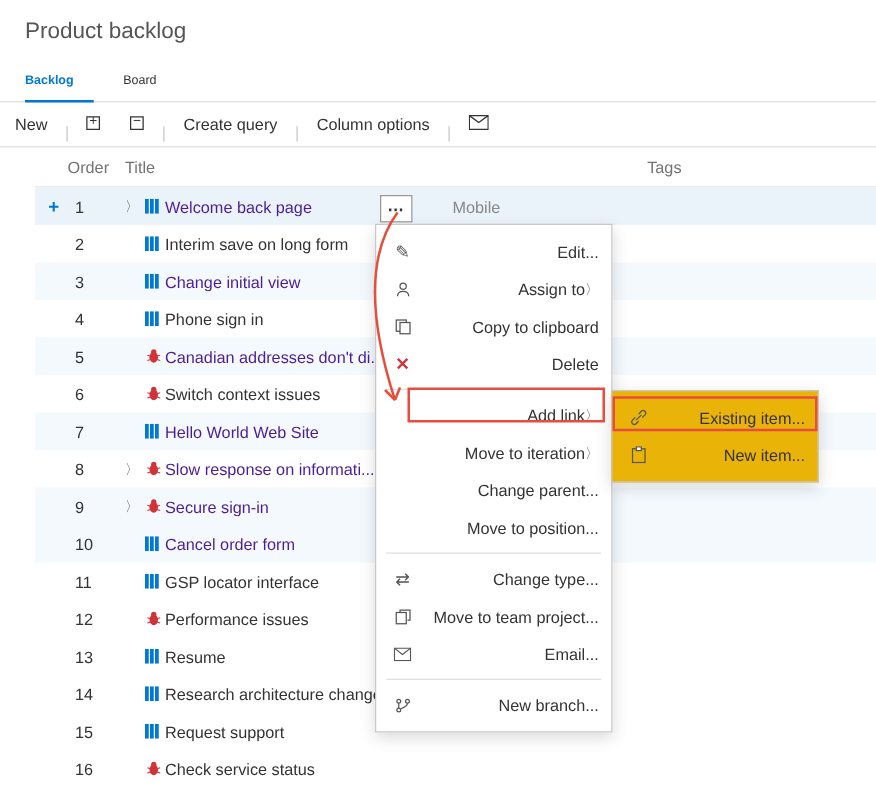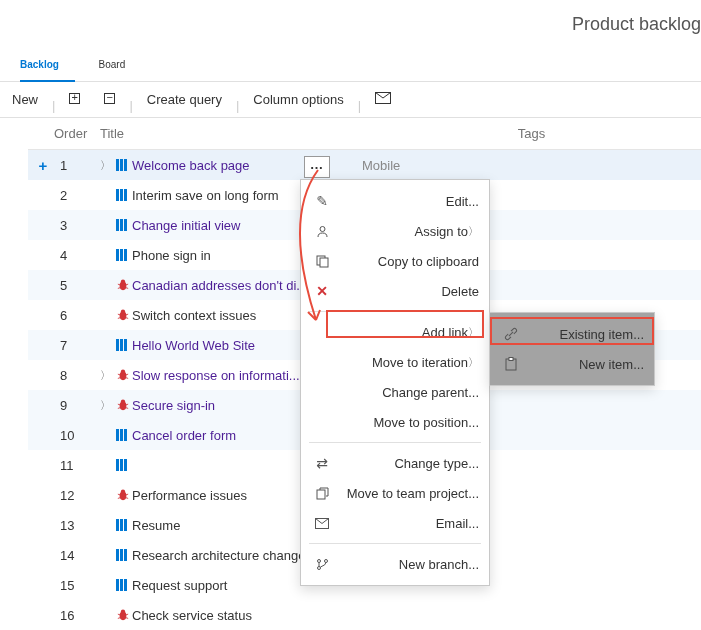--- a/index.html
+++ b/index.html
@@ -1,17 +1,17 @@
 <!DOCTYPE html>
 <html><head>
 <meta charset="utf-8">
 <style>
 * { box-sizing: border-box; margin: 0; padding: 0; }
 body { font-family: "Segoe UI", Arial, sans-serif; font-size: 13px; color: #333; background: #fff; width: 701px; position: relative; }
-.page-title { font-size: 18px; font-weight: 400; color: #555; padding: 14px 0 10px 20px; text-align: right; }
+.page-title { font-size: 18px; font-weight: 400; color: #555; padding: 14px 0 10px 20px; }
 .tabs { padding: 6px 0 0 20px; }
 .tab { display: inline-block; padding: 8px 16px 10px 0; margin-right: 20px; font-size: 10px; cursor: pointer; }
 .tab.active { color: #0078d4; font-weight: 600; border-bottom: 2px solid #0078d4; margin-bottom: -1px; }
 .toolbar { display: flex; align-items: flex-end; border-top: 1px solid #e0e0e0; border-bottom: 1px solid #e0e0e0; padding: 4px 0; }
 .toolbar-item { padding: 6px 12px; color: #333; cursor: pointer; font-size: 13px; }
 .toolbar-sep { color: #ccc; padding: 0 2px; }
 .icon-sq { display: inline-block; width: 11px; height: 11px; border: 1px solid #333; position: relative; }
 .icon-sq.plus::before { content: "+"; position: absolute; top: -3px; left: 1px; font-size: 11px; }
 .icon-sq.minus::before { content: "−"; position: absolute; top: -3px; left: 1px; font-size: 11px; }
 .grid { padding: 0 0 0 28px; }
@@ -31,21 +31,21 @@
 .tags-cell { padding-left: 30px; color: #888; }
 .wi-icon { width: 14px; height: 12px; }
 .menu-btn { position: absolute; top: 156px; left: 304px; width: 26px; height: 22px; border: 1px solid #999; background: #fff; display: flex; align-items: center; justify-content: center; font-weight: bold; letter-spacing: 1px; cursor: pointer; z-index: 5; }
 .ctx-menu { position: absolute; top: 179px; left: 300px; width: 190px; background: #fff; border: 1px solid #c8c8c8; box-shadow: 0 4px 12px rgba(0,0,0,.15); padding: 6px 0; z-index: 10; }
 .mi { display: flex; align-items: center; height: 30px; padding: 0 10px; cursor: pointer; }
 .mi .mi-icon { width: 22px; color: #555; font-size: 14px; display: flex; justify-content: center; }
 .mi .mi-label { flex: 1; text-align: right; }
 .mi .mi-arrow { color: #666; font-size: 11px; }
 .mi.danger .mi-icon { color: #d13438; font-weight: bold; }
 .sep { height: 1px; background: #e0e0e0; margin: 5px 8px; }
-.submenu { position: absolute; top: 312px; left: 489px; width: 166px; background: #a3a3a3; border: 1px solid #c8c8c8; box-shadow: 0 4px 12px rgba(0,0,0,.15); padding: 6px 0; z-index: 11; }
+.submenu { position: absolute; top: 312px; left: 489px; width: 166px; background: #eab308; border: 1px solid #c8c8c8; box-shadow: 0 4px 12px rgba(0,0,0,.15); padding: 6px 0; z-index: 11; }
 .highlight-box { position: absolute; border: 2px solid #e74c3c; pointer-events: none; z-index: 20; }
 .hb1 { top: 310px; left: 326px; width: 158px; height: 28px; }
 .hb2 { top: 317px; left: 490px; width: 164px; height: 28px; }
 .arrow-svg { position: absolute; top: 168px; left: 278px; z-index: 15; pointer-events: none; }
 </style>
 </head>
 <body>
 
 <div class="page-title">Product backlog</div>
 
@@ -235,20 +235,21 @@
         <div class="plus-cell"></div>
         <div class="order-cell">11</div>
         <div class="chev-cell"></div>
         <div class="icon-cell">
           <svg class="wi-icon" viewBox="0 0 14 12">
             <rect x="0" y="0" width="3" height="12" fill="#0078d4"></rect>
             <rect x="4" y="0" width="3" height="12" fill="#0078d4"></rect>
             <rect x="8" y="0" width="3" height="12" fill="#0078d4"></rect>
           </svg>
         </div>
+        <div class="title-cell">GSP locator interface</div>
         <div class="tags-cell"></div>
       </div>
       <div class="row">
         <div class="plus-cell"></div>
         <div class="order-cell">12</div>
         <div class="chev-cell"></div>
         <div class="icon-cell">
           <svg class="wi-icon" viewBox="0 0 14 14">
             <ellipse cx="7" cy="8" rx="4" ry="5" fill="#d13438"></ellipse>
             <circle cx="7" cy="3" r="2.5" fill="#d13438"></circle>

